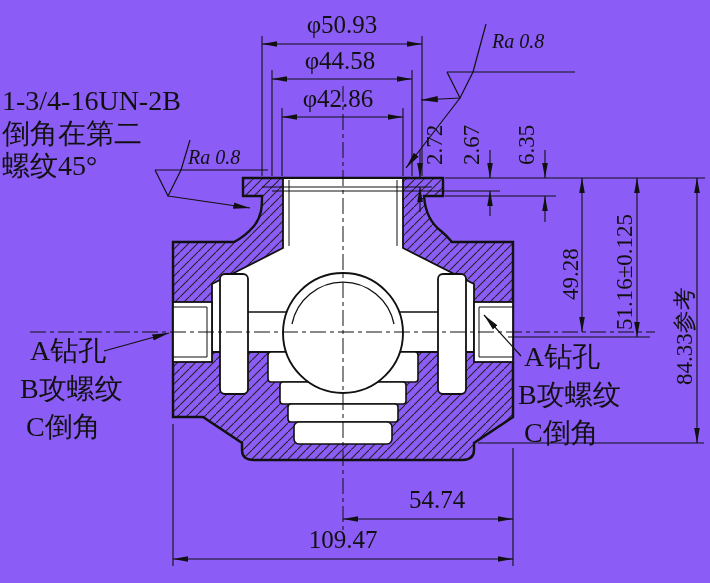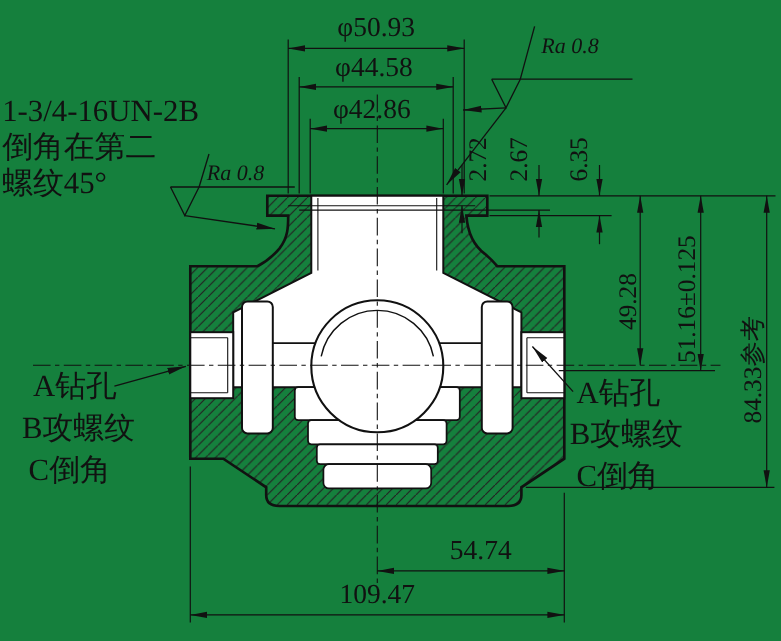--- a/index.html
+++ b/index.html
@@ -1,19 +1,19 @@
 <!DOCTYPE html>
 <html><head>
 <meta charset="utf-8">
 <style>
   html,body{margin:0;padding:0;background:#ffffff;}
   .stage{
     position:relative;
     width:710px;height:583px;
-    background:#15803d;
+    background:#8b5cf6;
     font-family:"Liberation Serif","DejaVu Serif",serif;
     overflow:hidden;
   }
   svg{display:block;}
   text{fill:#111;}
   .dimtxt{font-size:25px;}
   .rottxt{font-size:23px;}
   .notetxt{font-size:28px;}
   .callouttxt{font-size:28px;}
   .ratxt{font-size:20px;font-style:italic;}

